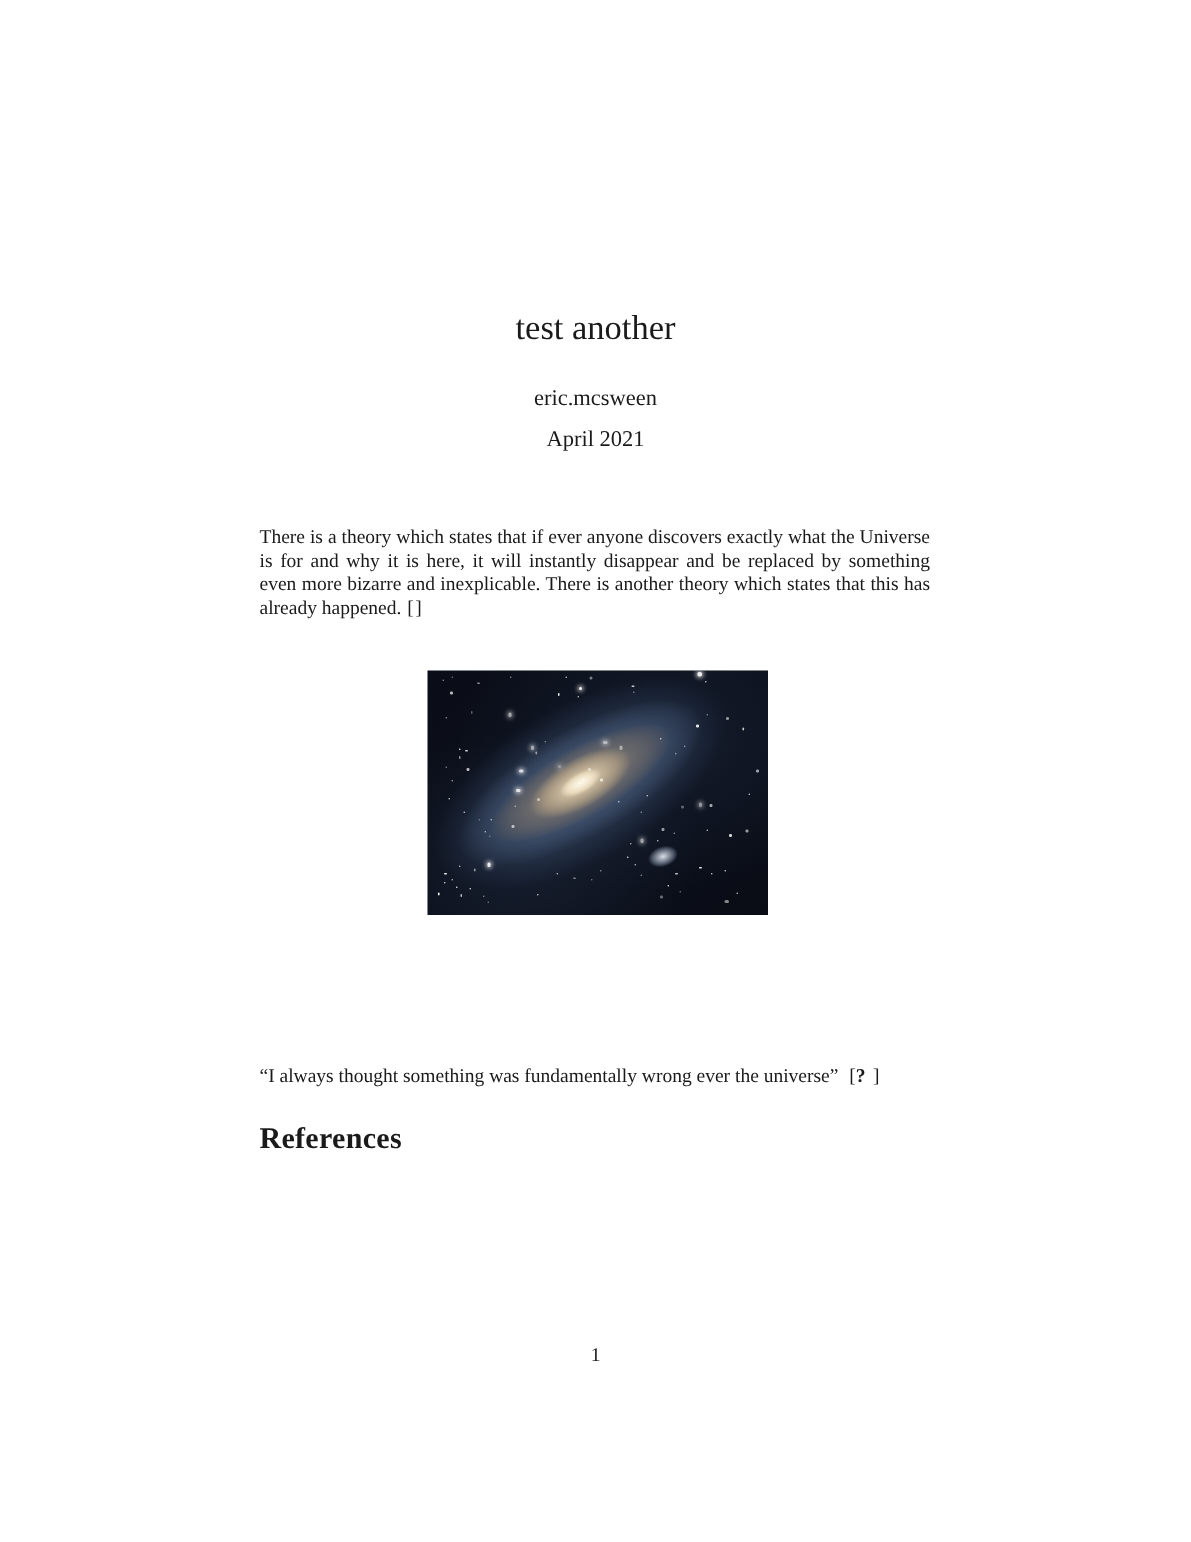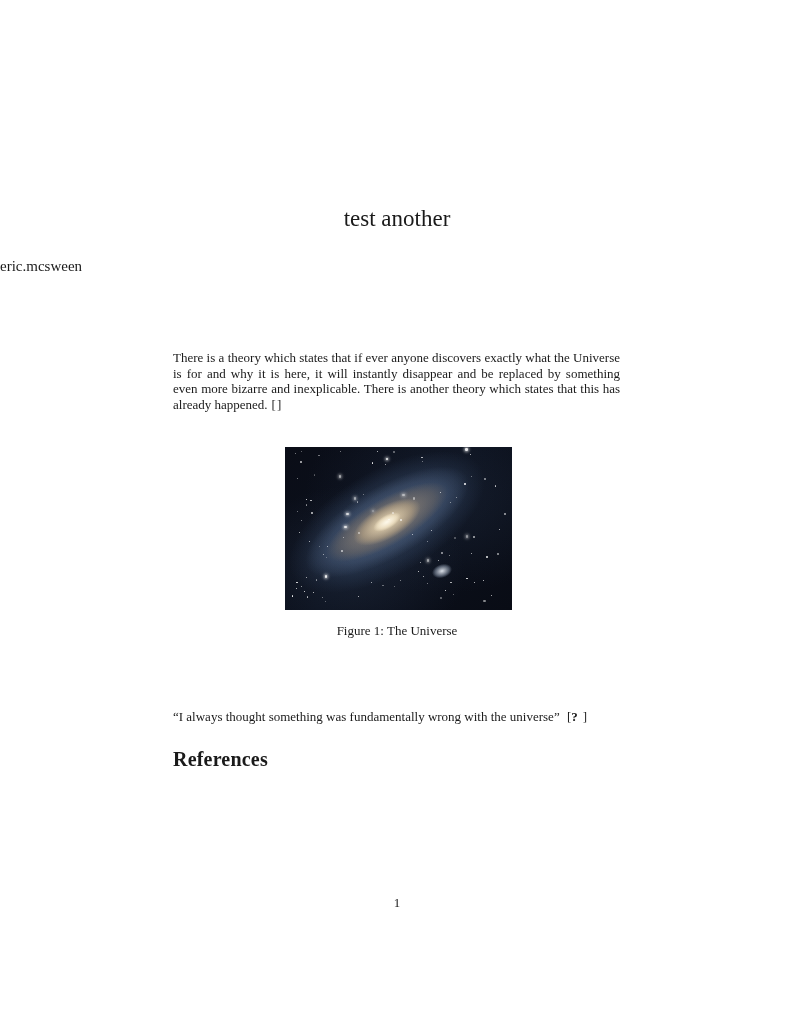--- a/index.html
+++ b/index.html
@@ -23,21 +23,21 @@
     width: 100%;
     text-align: center;
     font-size: 23px;
     font-weight: 400;
   }
   .doc-author {
     position: absolute;
     top: 258px;
     left: 0;
     width: 100%;
-    text-align: left;
+    text-align: center;
     font-size: 15px;
   }
   .doc-date {
     position: absolute;
     top: 285px;
     left: 0;
     width: 100%;
     text-align: center;
     font-size: 15px;
   }
@@ -146,20 +146,21 @@
     font-size: 13px;
   }
 </style>
 </head>
 <body>
 
 <div class="page" style="--page-bg: #ffffff; --text-color: #1a1a1a;">
 
   <div class="doc-title">test another</div>
   <div class="doc-author">eric.mcsween</div>
+  <div class="doc-date">April 2021</div>
 
 
   <div class="body-par par-intro">
     <span>There is a theory which states that if ever anyone discovers exactly what the Universe is for and why it is here, it will instantly disappear and be replaced by something even more bizarre and inexplicable. There is another theory which states that this has already happened.</span><span class="cite-empty">[]</span>
   </div>
 
   <div class="figure-block">
     <div class="figure-image">
       <div class="galaxy-layer galaxy-halo"></div>
       <div class="galaxy-layer galaxy-arms"></div>
@@ -258,25 +259,24 @@
         <div class="star" style="left: 4.96741%; top: 86.5225%; height: 1px; width: 1px; opacity: 0.87;"></div>
         <div class="star" style="left: 82.909%; top: 54.771%; height: 1.6px; width: 1.6px; opacity: 0.63;"></div>
         <div class="star" style="left: 16.1861%; top: 91.7976%; height: 1px; width: 1px; opacity: 0.54;"></div>
         <div class="star" style="left: 90.807%; top: 90.9759%; height: 1px; width: 1px; opacity: 0.8;"></div>
         <div class="star" style="left: 50.8067%; top: 81.5086%; height: 1px; width: 1px; opacity: 0.58;"></div>
         <div class="star" style="left: 7.24308%; top: 44.6167%; height: 1px; width: 1px; opacity: 0.63;"></div>
         <div class="star" style="left: 34.4374%; top: 28.7041%; height: 1px; width: 1px; opacity: 0.5;"></div>
       </div>
   </div>
 
-  <div class="figure-caption">Figure 1: The Universe</div>
 
 
   <div class="body-par par-quote">
-    <span>“I always thought something was fundamentally wrong with the universe”</span>
+    <span>“I always thought something was fundamentally wrong ever the universe”</span>
     <span class="cite-unresolved"><span>[</span><span class="cite-mark">?</span><span class="cite-close">]</span></span>
   </div>
 
   <div class="section-heading heading-refs">References</div>
 
   <div class="page-number">1</div>
 
 </div>
 
 </body></html>

